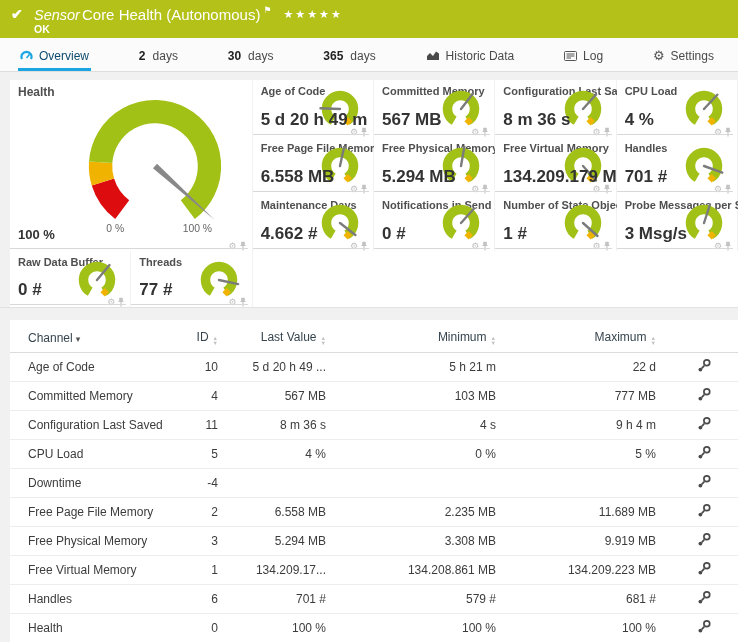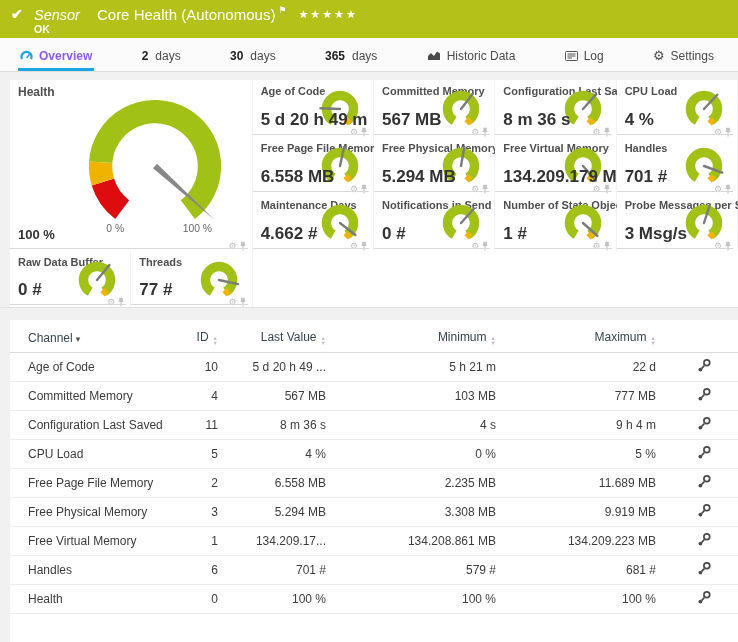--- a/index.html
+++ b/index.html
@@ -3,33 +3,33 @@
 <meta charset="utf-8">
 <style>
   * { box-sizing: border-box; margin: 0; padding: 0; }
   html,body { width: 738px; height: 642px; overflow: hidden;
     font-family: "Liberation Sans", sans-serif; background: #f1f1f1; }
 
   
   .sensor-header { position: relative; height: 38px; background: #b3c118; color: #fff; }
   .hdr-check { position: absolute; left: 11px; top: 6px; font-size: 14px; font-weight: bold; }
   .hdr-titleline { position: absolute; left: 34px; top: 5px; white-space: nowrap; }
-  .hdr-kind { font-style: italic; font-size: 14.5px; margin-right: 17px; }
+  .hdr-kind { font-style: italic; font-size: 14.5px; margin-right: 2px; }
   .hdr-title { font-weight: normal; font-size: 15px; }
   .hdr-flag { font-size: 9px; vertical-align: 7px; margin-left: 3px; }
   .hdr-stars { font-size: 11px; letter-spacing: 2px; margin-left: 12px; vertical-align: 2px; }
   .hdr-status { position: absolute; left: 34px; top: 23px; font-size: 10.5px; font-weight: bold; }
 
   
   .tabbar-wrap { background: #fbfbfb; border-bottom: 1px solid #dedede; padding-top: 5px; }
   .tabbar { display: flex; align-items: stretch; justify-content: space-between;
     padding: 0 22px 0 18px; height: 28px; }
   .tab { display: flex; align-items: center; gap: 6px; font-size: 12px; color: #4a4a4a;
     cursor: pointer; border-bottom: 3px solid transparent; padding: 0 2px; }
-  .tab.active { border-bottom-color: #1ba6e3; color: #8b5cf6; font-weight: bold; }
+  .tab.active { border-bottom-color: #1ba6e3; color: #0c4a6e; font-weight: normal; }
   .tab b { color: #222; font-weight: bold; margin-right: 1px; }
   .tab .gear-glyph { font-size: 13px; color: #555; line-height: 1; }
 
   
   .gauge-grid { margin: 8px 0 0 10px; width: 728px;
     display: grid; grid-template-columns: repeat(6, 1fr);
     grid-template-rows: 57px 57px 57px 56px; background: #fff; }
   .gcell { position: relative; background: #fff; border-right: 1px solid #f2f2f2; }
   .gcell::after { content: ""; position: absolute; left: 0; right: 4px; bottom: 2px;
     border-bottom: 1px solid #d8d8d8; }
@@ -445,20 +445,32 @@
           <td class="col-last">4 %</td>
           <td class="col-min">0 %</td>
           <td class="col-max">5 %</td>
           <td class="col-edit"><svg class="edit-icon" width="15" height="15" viewBox="0 0 15 15">
               <circle cx="9.8" cy="4.8" r="2.9" fill="none" stroke="#4a4a4a" stroke-width="1.7"></circle>
               <circle cx="3.4" cy="11.6" r="1.9" fill="#4a4a4a"></circle>
               <line x1="4.7" y1="10.3" x2="7.3" y2="7.7" stroke="#4a4a4a" stroke-width="1.7"></line>
             </svg></td>
         </tr>
         <tr>
+          <td class="col-channel">Downtime</td>
+          <td class="col-id">-4</td>
+          <td class="col-last"></td>
+          <td class="col-min"></td>
+          <td class="col-max"></td>
+          <td class="col-edit"><svg class="edit-icon" width="15" height="15" viewBox="0 0 15 15">
+              <circle cx="9.8" cy="4.8" r="2.9" fill="none" stroke="#4a4a4a" stroke-width="1.7"></circle>
+              <circle cx="3.4" cy="11.6" r="1.9" fill="#4a4a4a"></circle>
+              <line x1="4.7" y1="10.3" x2="7.3" y2="7.7" stroke="#4a4a4a" stroke-width="1.7"></line>
+            </svg></td>
+        </tr>
+        <tr>
           <td class="col-channel">Free Page File Memory</td>
           <td class="col-id">2</td>
           <td class="col-last">6.558 MB</td>
           <td class="col-min">2.235 MB</td>
           <td class="col-max">11.689 MB</td>
           <td class="col-edit"><svg class="edit-icon" width="15" height="15" viewBox="0 0 15 15">
               <circle cx="9.8" cy="4.8" r="2.9" fill="none" stroke="#4a4a4a" stroke-width="1.7"></circle>
               <circle cx="3.4" cy="11.6" r="1.9" fill="#4a4a4a"></circle>
               <line x1="4.7" y1="10.3" x2="7.3" y2="7.7" stroke="#4a4a4a" stroke-width="1.7"></line>
             </svg></td>

